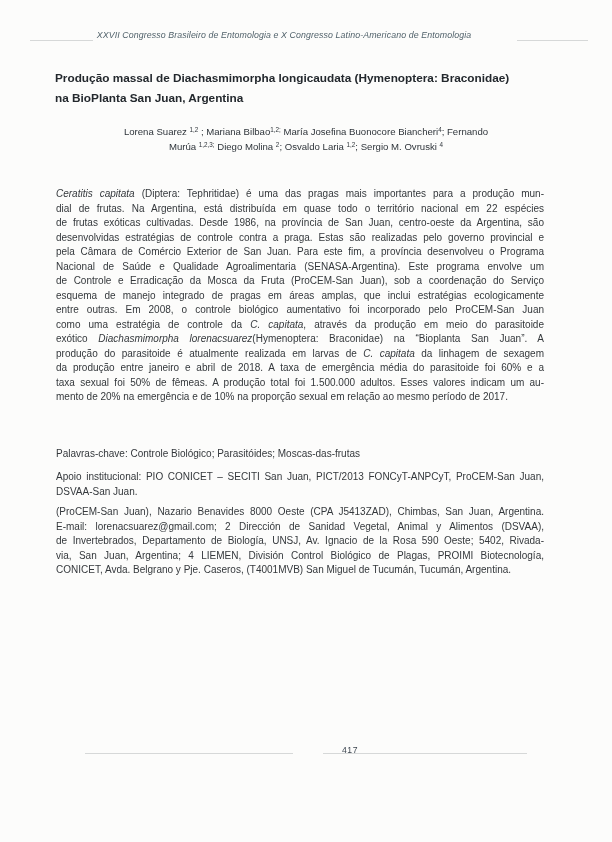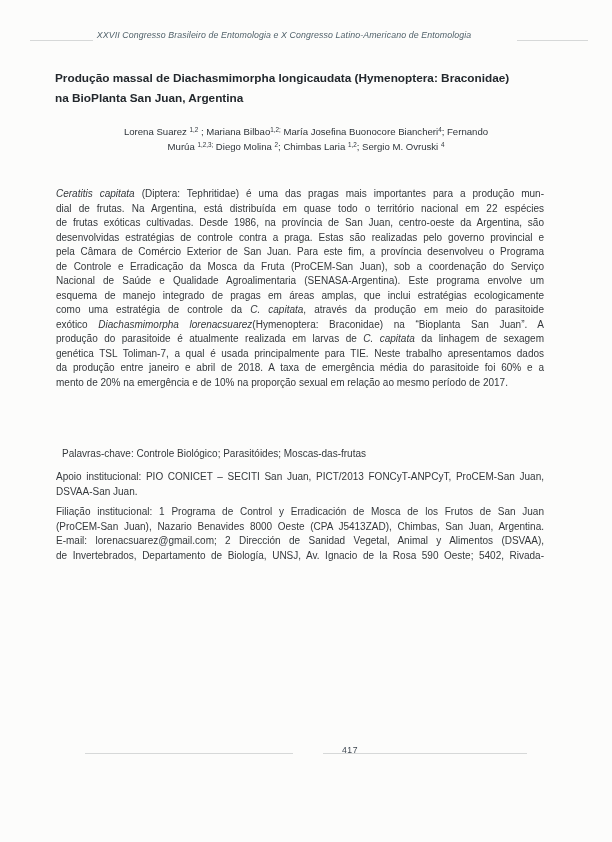--- a/index.html
+++ b/index.html
@@ -60,21 +60,21 @@
   }
 
   
   .body-text {
     left: 56px; width: 488px;
     font-size: 10px;
     line-height: 14.5px;
     color: #34383c;
   }
   .abstract-block    { top: 187px; }
-  .keywords-block    { top: 447px; margin-left: 6px; }
+  .keywords-block    { top: 447px; }
   .support-block     { top: 470px; }
   .affiliation-block { top: 505px; }
 
   .justified .line { text-align: justify; text-align-last: justify; white-space: normal; }
   .justified .line.last { text-align-last: left; }
 
   .it { font-style: italic; }
 
   
   .rule-foot-left  { top: 753px; left: 85px;  width: 208px; }
@@ -98,53 +98,55 @@
   <div class="abs rule rule-head-left"></div>
   <div class="abs rule rule-head-right"></div>
 
   <div class="abs title-block">
       <div class="line"><span>Produção massal de Diachasmimorpha longicaudata (Hymenoptera: Braconidae)</span></div>
       <div class="line last"><span>na BioPlanta San Juan, Argentina</span></div>
     </div>
 
   <div class="abs authors-block">
       <div class="line"><span>Lorena Suarez </span><sup>1,2</sup><span> ; Mariana Bilbao</span><sup>1,2;</sup><span> María Josefina Buonocore Biancheri</span><sup>4</sup><span>; Fernando</span></div>
-      <div class="line last"><span>Murúa </span><sup>1,2,3;</sup><span> Diego Molina </span><sup>2</sup><span>; Chimbas Laria </span><sup>1,2</sup><span>; Sergio M. Ovruski </span><sup>4</sup></div>
+      <div class="line last"><span>Murúa </span><sup>1,2,3;</sup><span> Diego Molina </span><sup>2</sup><span>; Osvaldo Laria </span><sup>1,2</sup><span>; Sergio M. Ovruski </span><sup>4</sup></div>
     </div>
 
   <div class="abs body-text abstract-block justified">
       <div class="line"><span class="it">Ceratitis capitata</span><span> (Diptera: Tephritidae) é uma das pragas mais importantes para a produção mun-</span></div>
       <div class="line"><span>dial de frutas. Na Argentina, está distribuída em quase todo o território nacional em 22 espécies</span></div>
       <div class="line"><span>de frutas exóticas cultivadas. Desde 1986, na província de San Juan, centro-oeste da Argentina, são</span></div>
       <div class="line"><span>desenvolvidas estratégias de controle contra a praga. Estas são realizadas pelo governo provincial e</span></div>
       <div class="line"><span>pela Câmara de Comércio Exterior de San Juan. Para este fim, a província desenvolveu o Programa</span></div>
+      <div class="line"><span>Nacional de Saúde e Qualidade Agroalimentaria (SENASA-Argentina). Este programa envolve um</span></div>
       <div class="line"><span>de Controle e Erradicação da Mosca da Fruta (ProCEM-San Juan), sob a coordenação do Serviço</span></div>
-      <div class="line"><span>Nacional de Saúde e Qualidade Agroalimentaria (SENASA-Argentina). Este programa envolve um</span></div>
       <div class="line"><span>esquema de manejo integrado de pragas em áreas amplas, que inclui estratégias ecologicamente</span></div>
+      <div class="line"><span>entre outras. Em 2008, o controle biológico aumentativo foi incorporado pelo ProCEM-San Juan</span></div>
       <div class="line"><span>como uma estratégia de controle da </span><span class="it">C. capitata</span><span>, através da produção em meio do parasitoide</span></div>
       <div class="line"><span>exótico </span><span class="it">Diachasmimorpha lorenacsuarez</span><span>(Hymenoptera: Braconidae) na “Bioplanta San Juan”. A</span></div>
       <div class="line"><span>produção do parasitoide é atualmente realizada em larvas de </span><span class="it">C. capitata</span><span> da linhagem de sexagem</span></div>
-      <div class="line"><span>genética TSL Toliman-7, a qual é usada principalmente para TIE. Neste trabalho apresentamos dados</span></div>
       <div class="line"><span>da produção entre janeiro e abril de 2018. A taxa de emergência média do parasitoide foi 60% e a</span></div>
+      <div class="line"><span>taxa sexual foi 50% de fêmeas. A produção total foi 1.500.000 adultos. Esses valores indicam um au-</span></div>
       <div class="line last"><span>mento de 20% na emergência e de 10% na proporção sexual em relação ao mesmo período de 2017.</span></div>
     </div>
 
   <div class="abs body-text keywords-block justified">
       <div class="line last"><span>Palavras-chave: Controle Biológico; Parasitóides; Moscas-das-frutas</span></div>
     </div>
 
   <div class="abs body-text support-block justified">
       <div class="line"><span>Apoio institucional: PIO CONICET – SECITI San Juan, PICT/2013 FONCyT-ANPCyT, ProCEM-San Juan,</span></div>
       <div class="line last"><span>DSVAA-San Juan.</span></div>
     </div>
 
   <div class="abs body-text affiliation-block justified">
-      <div class="line"><span>Filiação institucional: 1 Programa de Control y Erradicación de Mosca de los Frutos de San Juan</span></div>
       <div class="line"><span>(ProCEM-San Juan), Nazario Benavides 8000 Oeste (CPA J5413ZAD), Chimbas, San Juan, Argentina.</span></div>
       <div class="line"><span>E-mail: lorenacsuarez@gmail.com; 2 Dirección de Sanidad Vegetal, Animal y Alimentos (DSVAA),</span></div>
       <div class="line"><span>de Invertebrados, Departamento de Biología, UNSJ, Av. Ignacio de la Rosa 590 Oeste; 5402, Rivada-</span></div>
+      <div class="line"><span>via, San Juan, Argentina; 4 LIEMEN, División Control Biológico de Plagas, PROIMI Biotecnología,</span></div>
+      <div class="line last"><span>CONICET, Avda. Belgrano y Pje. Caseros, (T4001MVB) San Miguel de Tucumán, Tucumán, Argentina.</span></div>
     </div>
 
   <div class="abs rule rule-foot-left"></div>
   <div class="abs rule rule-foot-right"></div>
   <div class="abs page-number">417</div>
 
 </div>
 
 </body></html>

